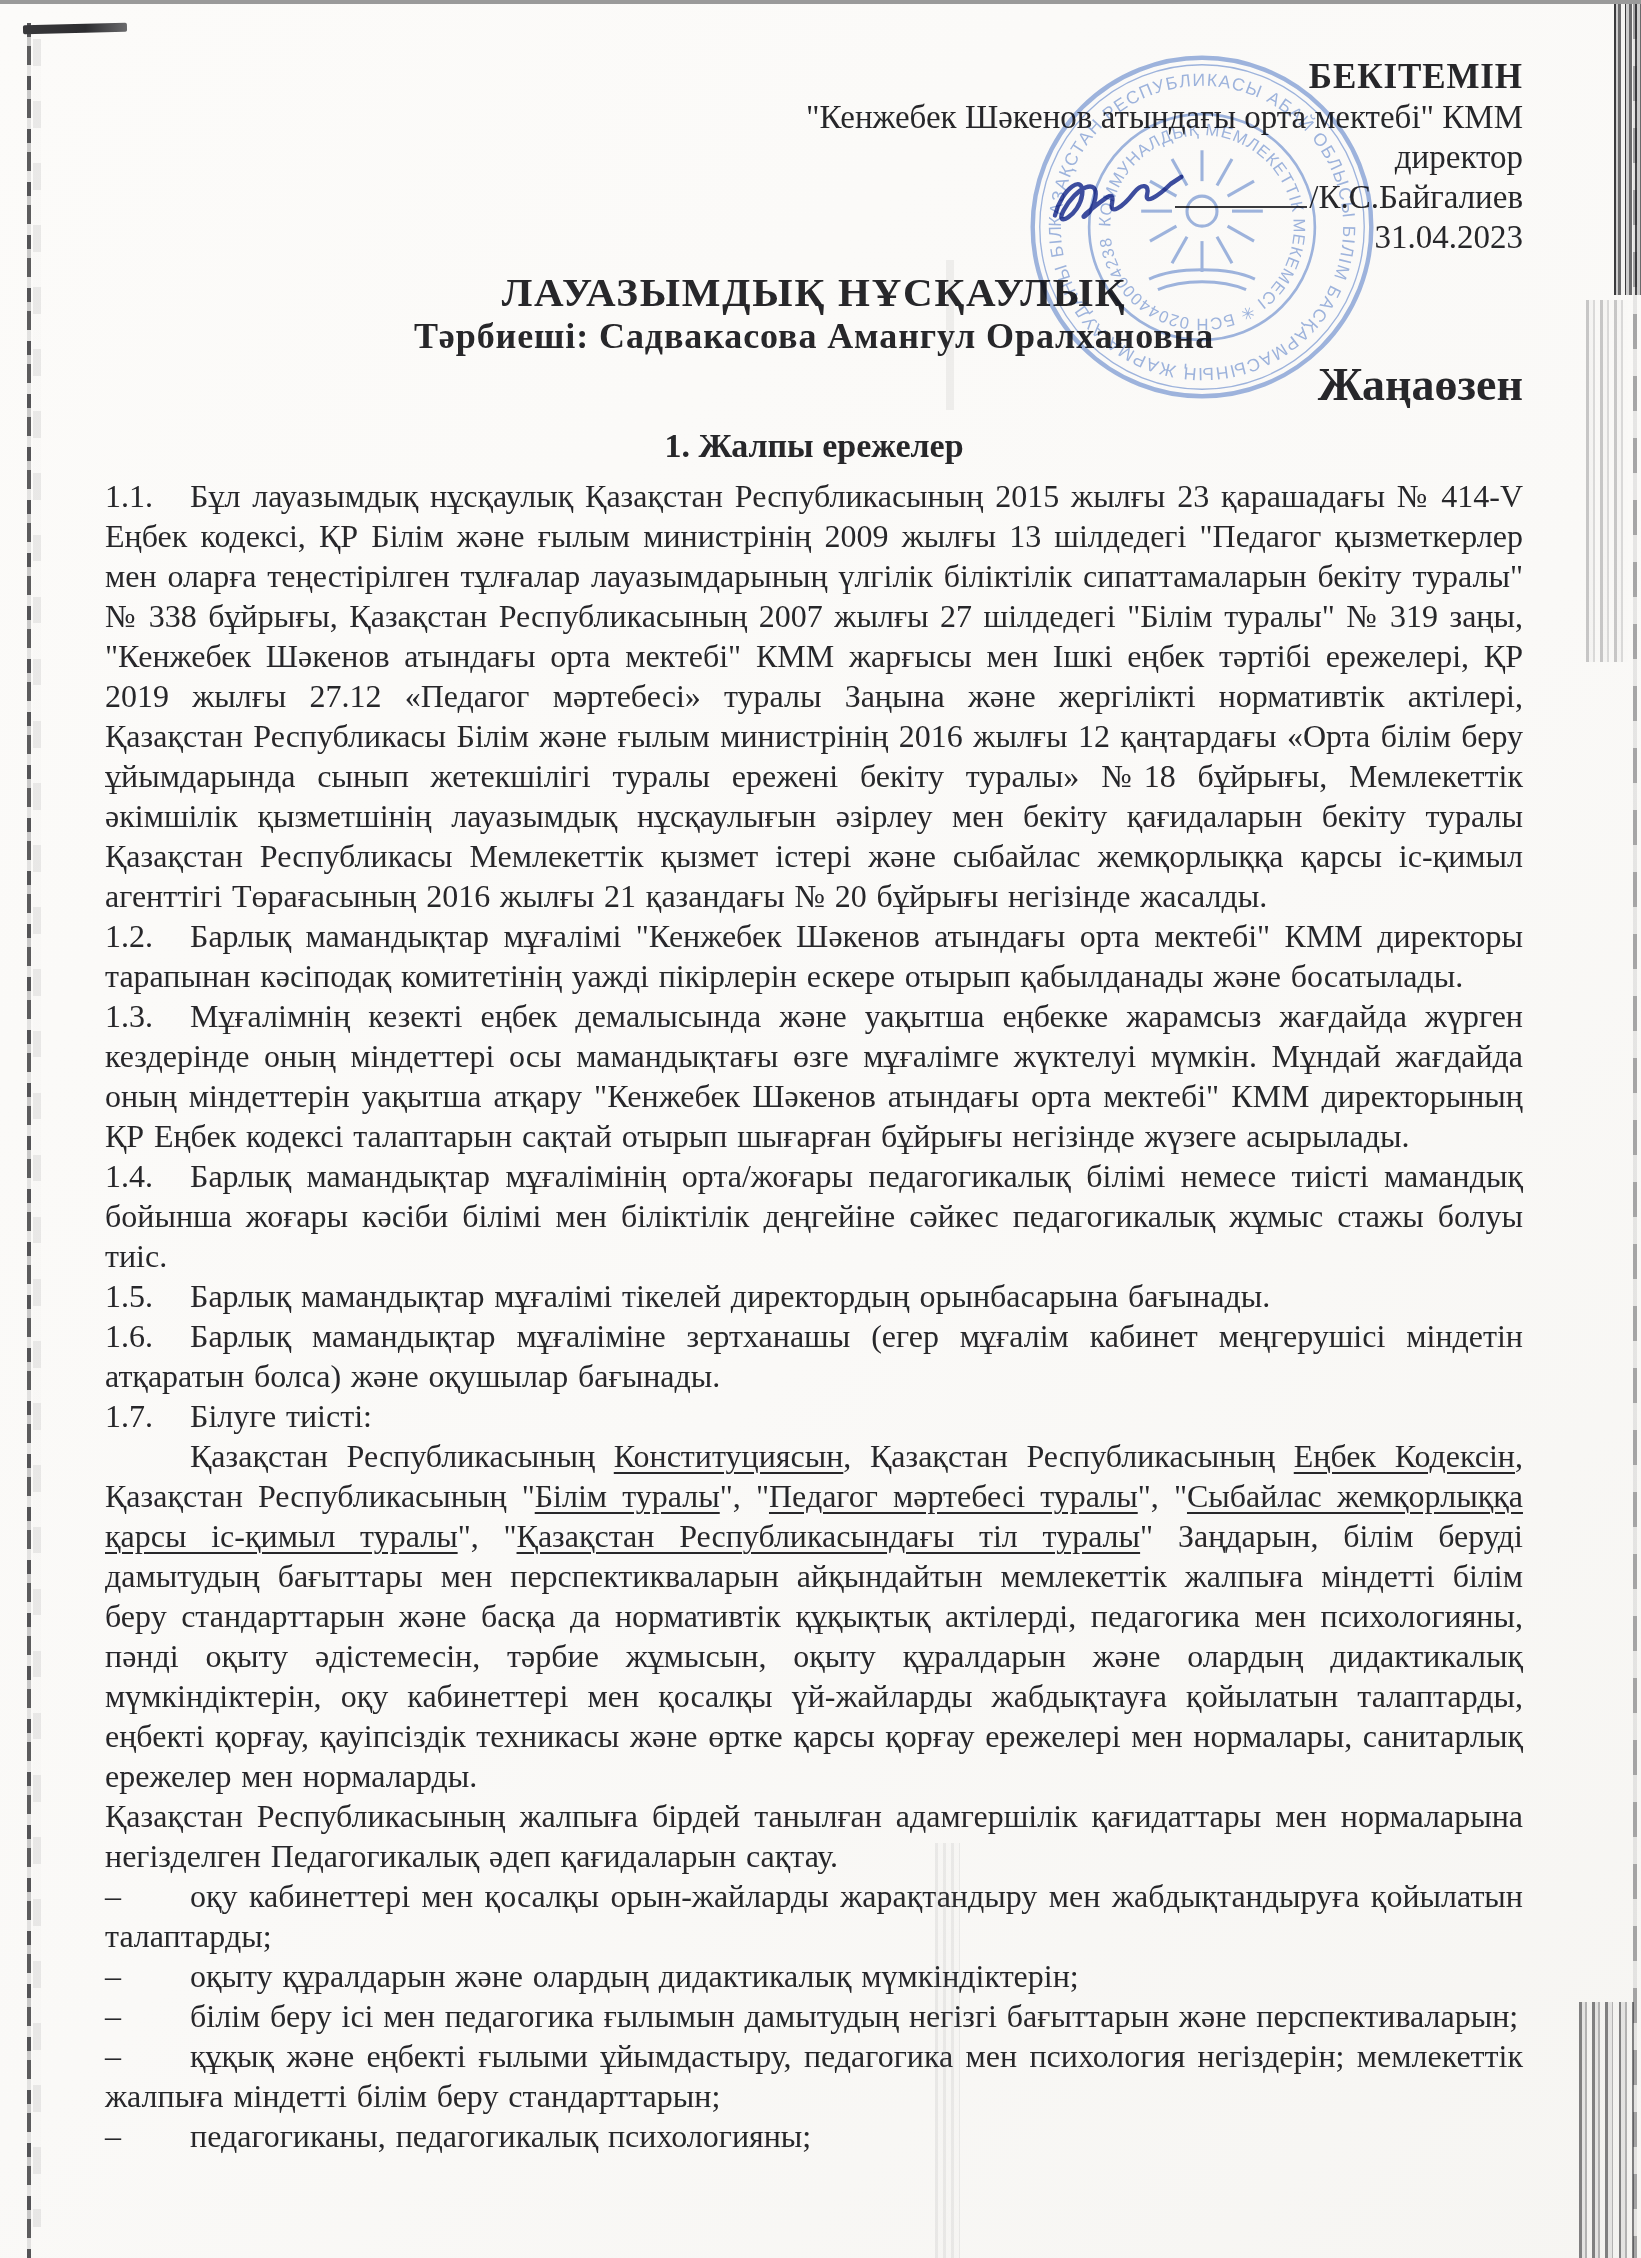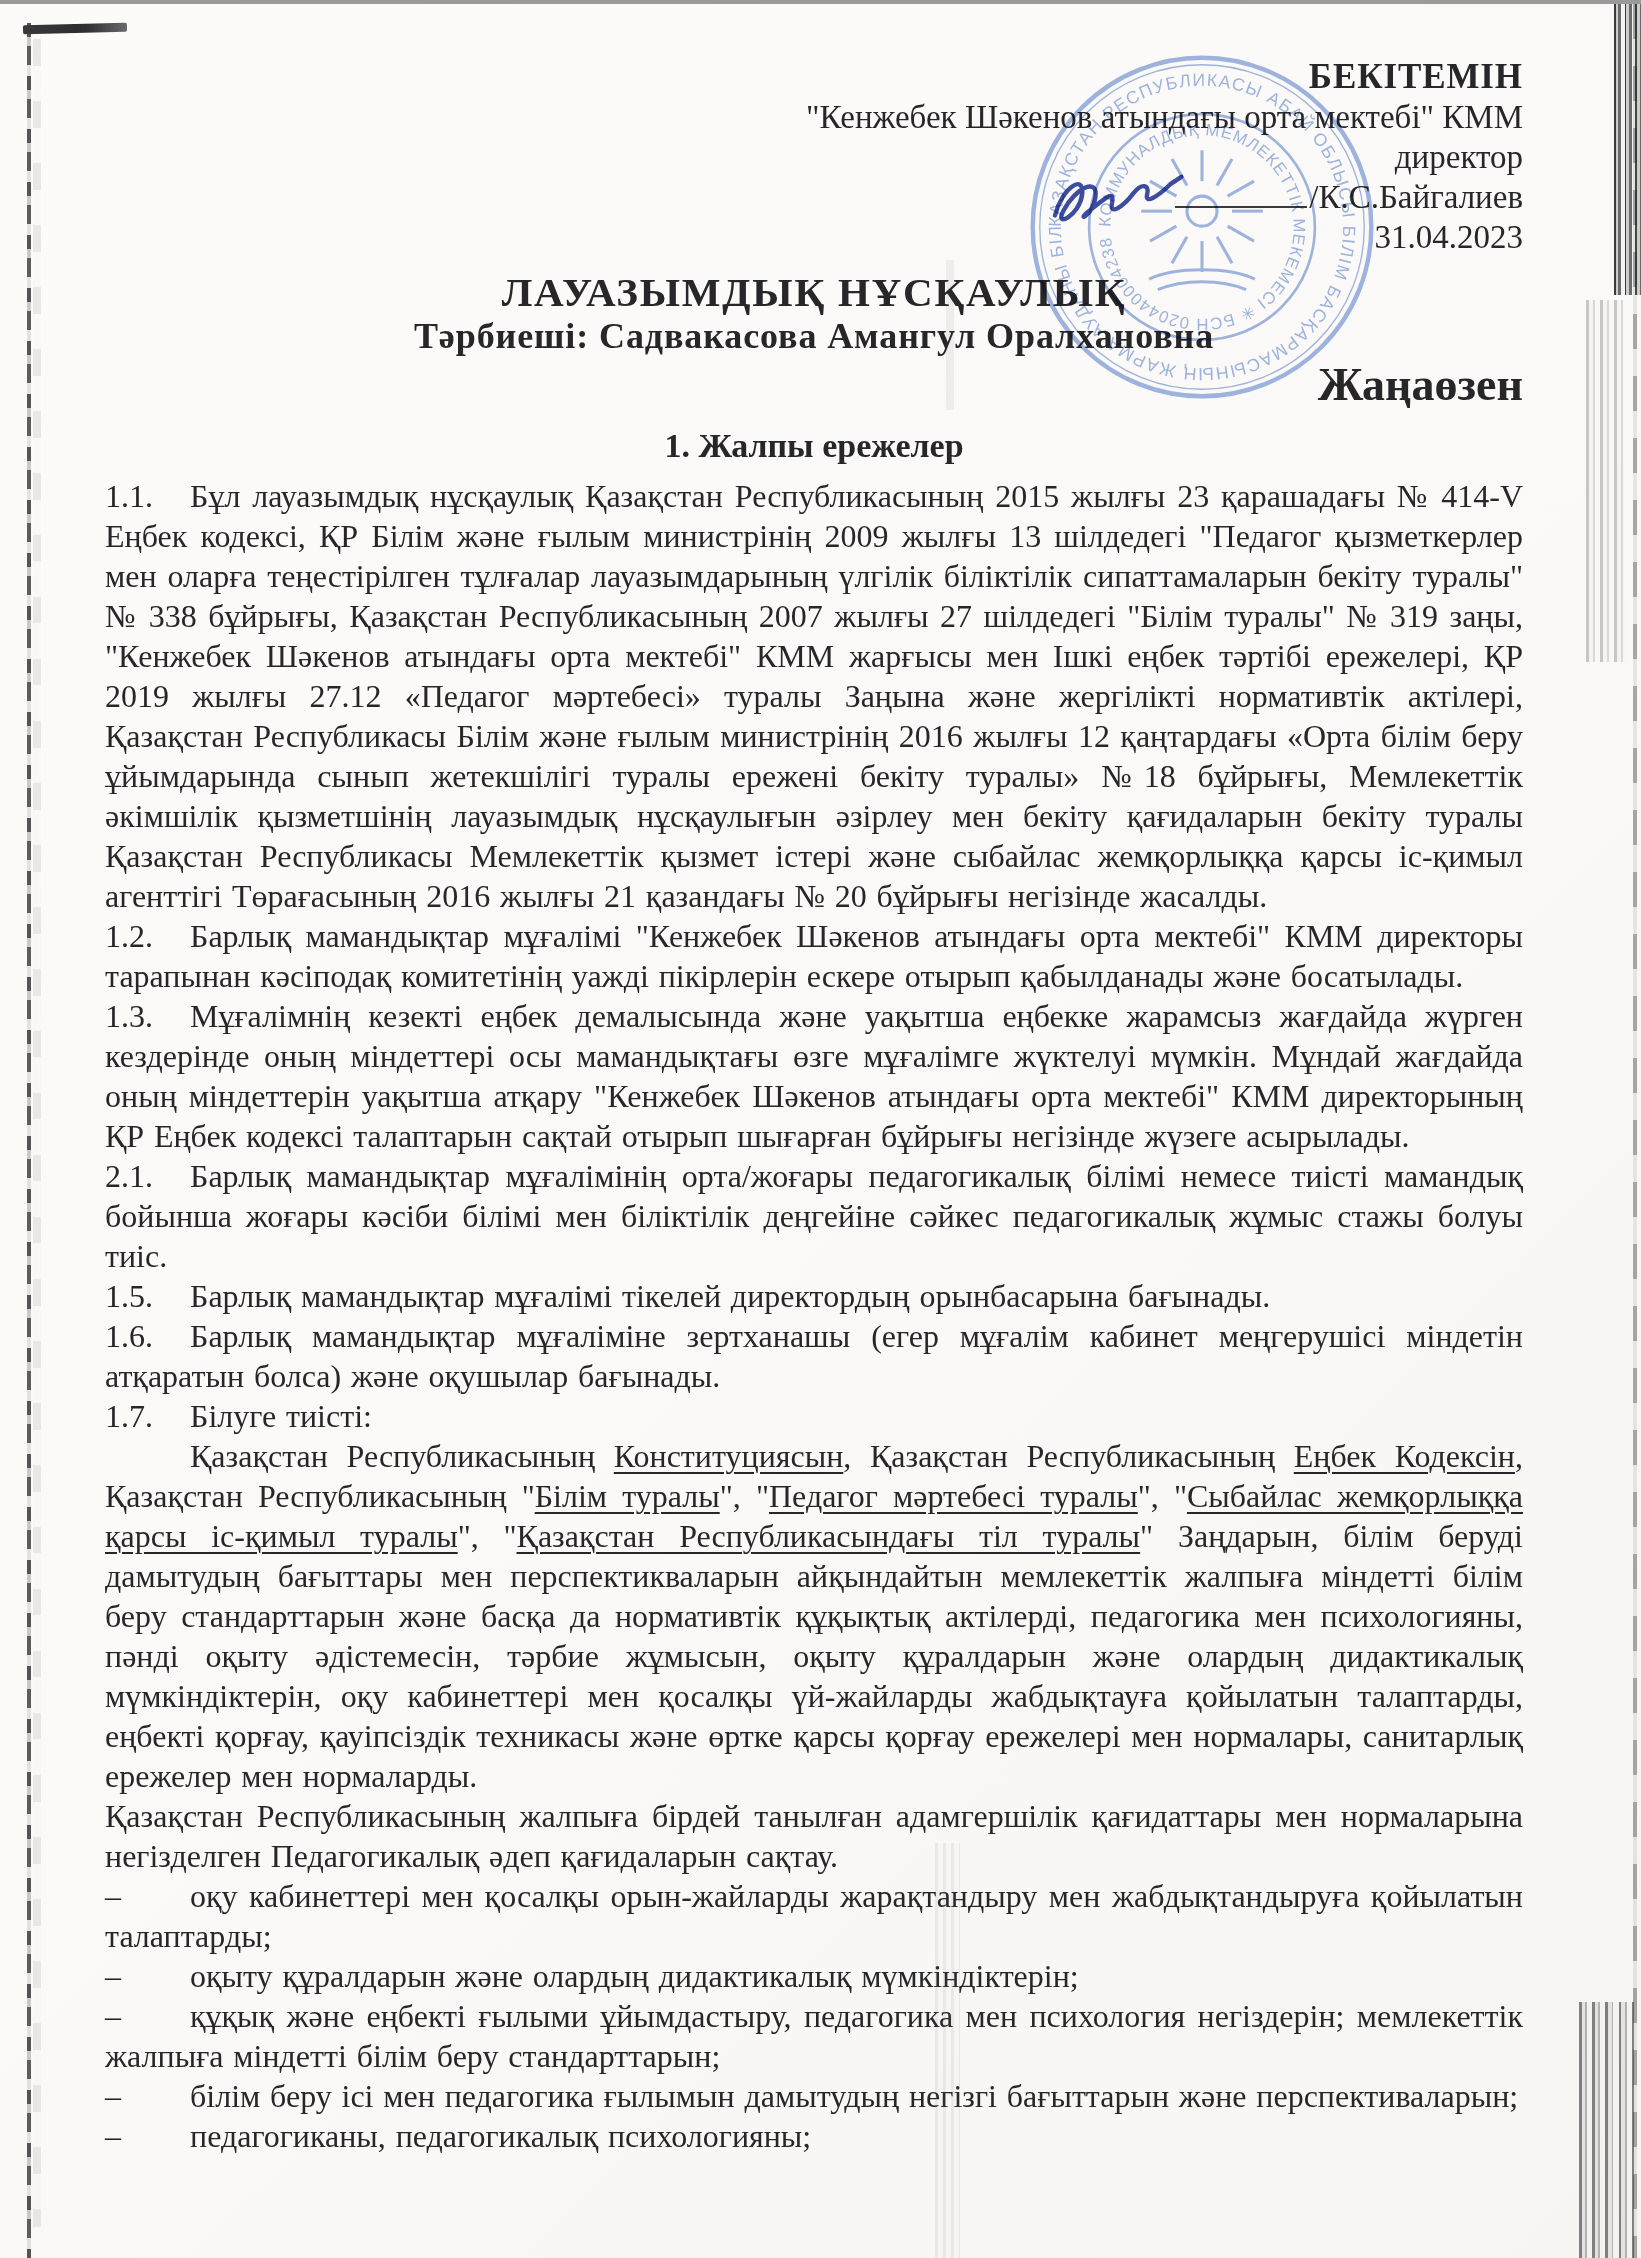--- a/index.html
+++ b/index.html
@@ -92,33 +92,33 @@
 
     <div class="doc-title">ЛАУАЗЫМДЫҚ НҰСҚАУЛЫҚ</div>
     <div class="doc-sub">Тәрбиеші: Садвакасова Амангул Оралхановна</div>
     <div class="place">Жаңаөзен</div>
 
     <div class="sec-head">1. Жалпы ережелер</div>
 
     <p class="clause"><span class="pnum">1.1.</span><span>Бұл лауазымдық нұсқаулық Қазақстан Республикасының 2015 жылғы 23 қарашадағы № 414-V Еңбек кодексі, ҚР Білім және ғылым министрінің 2009 жылғы 13 шілдедегі "Педагог қызметкерлер мен оларға теңестірілген тұлғалар лауазымдарының үлгілік біліктілік сипаттамаларын бекіту туралы" № 338 бұйрығы, Қазақстан Республикасының 2007 жылғы 27 шілдедегі "Білім туралы" № 319 заңы, "Кенжебек Шәкенов атындағы орта мектебі" КММ жарғысы мен Ішкі еңбек тәртібі ережелері, ҚР 2019 жылғы 27.12 «Педагог мәртебесі» туралы Заңына және жергілікті нормативтік актілері, Қазақстан Республикасы Білім және ғылым министрінің 2016 жылғы 12 қаңтардағы «Орта білім беру ұйымдарында сынып жетекшілігі туралы ережені бекіту туралы» №18 бұйрығы, Мемлекеттік әкімшілік қызметшінің лауазымдық нұсқаулығын әзірлеу мен бекіту қағидаларын бекіту туралы Қазақстан Республикасы Мемлекеттік қызмет істері және сыбайлас жемқорлыққа қарсы іс-қимыл агенттігі Төрағасының 2016 жылғы 21 қазандағы № 20 бұйрығы негізінде жасалды.</span></p>
     <p class="clause"><span class="pnum">1.2.</span><span>Барлық мамандықтар мұғалімі "Кенжебек Шәкенов атындағы орта мектебі" КММ директоры тарапынан кәсіподақ комитетінің уажді пікірлерін ескере отырып қабылданады және босатылады.</span></p>
     <p class="clause"><span class="pnum">1.3.</span><span>Мұғалімнің кезекті еңбек демалысында және уақытша еңбекке жарамсыз жағдайда жүрген кездерінде оның міндеттері осы мамандықтағы өзге мұғалімге жүктелуі мүмкін. Мұндай жағдайда оның міндеттерін уақытша атқару "Кенжебек Шәкенов атындағы орта мектебі" КММ директорының ҚР Еңбек кодексі талаптарын сақтай отырып шығарған бұйрығы негізінде жүзеге асырылады.</span></p>
-    <p class="clause"><span class="pnum">2.1.</span><span>Барлық мамандықтар мұғалімінің орта/жоғары педагогикалық білімі немесе тиісті мамандық бойынша жоғары кәсіби білімі мен біліктілік деңгейіне сәйкес педагогикалық жұмыс стажы болуы тиіс.</span></p>
+    <p class="clause"><span class="pnum">1.4.</span><span>Барлық мамандықтар мұғалімінің орта/жоғары педагогикалық білімі немесе тиісті мамандық бойынша жоғары кәсіби білімі мен біліктілік деңгейіне сәйкес педагогикалық жұмыс стажы болуы тиіс.</span></p>
     <p class="clause"><span class="pnum">1.5.</span><span>Барлық мамандықтар мұғалімі тікелей директордың орынбасарына бағынады.</span></p>
     <p class="clause"><span class="pnum">1.6.</span><span>Барлық мамандықтар мұғаліміне зертханашы (егер мұғалім кабинет меңгерушісі міндетін атқаратын болса) және оқушылар бағынады.</span></p>
     <p class="clause"><span class="pnum">1.7.</span><span>Білуге тиісті:</span></p>
 
     <p class="clause indent"><span>Қазақстан Республикасының </span><span class="u">Конституциясын</span><span>, Қазақстан Республикасының </span><span class="u">Еңбек Кодексін</span><span>, Қазақстан Республикасының "</span><span class="u">Білім туралы</span><span>", "</span><span class="u">Педагог мәртебесі туралы</span><span>", "</span><span class="u">Сыбайлас жемқорлыққа қарсы іс-қимыл туралы</span><span>", "</span><span class="u">Қазақстан Республикасындағы тіл туралы</span><span>" Заңдарын, білім беруді дамытудың бағыттары мен перспектикваларын айқындайтын мемлекеттік жалпыға міндетті білім беру стандарттарын және басқа да нормативтік құқықтық актілерді, педагогика мен психологияны, пәнді оқыту әдістемесін, тәрбие жұмысын, оқыту құралдарын және олардың дидактикалық мүмкіндіктерін, оқу кабинеттері мен қосалқы үй-жайларды жабдықтауға қойылатын талаптарды, еңбекті қорғау, қауіпсіздік техникасы және өртке қарсы қорғау ережелері мен нормалары, санитарлық ережелер мен нормаларды.</span></p>
 
     <p class="clause">Қазақстан Республикасының жалпыға бірдей танылған адамгершілік қағидаттары мен нормаларына негізделген Педагогикалық әдеп қағидаларын сақтау.</p>
 
     <p class="clause"><span class="pnum">–</span><span>оқу кабинеттері мен қосалқы орын-жайларды жарақтандыру мен жабдықтандыруға қойылатын талаптарды;</span></p>
     <p class="clause"><span class="pnum">–</span><span>оқыту құралдарын және олардың дидактикалық мүмкіндіктерін;</span></p>
+    <p class="clause"><span class="pnum">–</span><span>білім беру ісі мен педагогика ғылымын дамытудың негізгі бағыттарын және перспективаларын;</span></p>
     <p class="clause"><span class="pnum">–</span><span>құқық және еңбекті ғылыми ұйымдастыру, педагогика мен психология негіздерін; мемлекеттік жалпыға міндетті білім беру стандарттарын;</span></p>
-    <p class="clause"><span class="pnum">–</span><span>білім беру ісі мен педагогика ғылымын дамытудың негізгі бағыттарын және перспективаларын;</span></p>
     <p class="clause"><span class="pnum">–</span><span>педагогиканы, педагогикалық психологияны;</span></p>
 
   </div>
 
   <svg class="stamp" viewBox="0 0 406 406">
     <defs>
       <path id="arcOuter" d="M 203,203 m -160,0 a 160,160 0 1 1 320,0 a 160,160 0 1 1 -320,0"></path>
       <path id="arcInner" d="M 203,203 m -104,0 a 104,104 0 1 1 208,0 a 104,104 0 1 1 -208,0"></path>
     </defs>
     <circle cx="203" cy="203" r="192" fill="none" stroke="#5b83cf" stroke-width="5"></circle>

